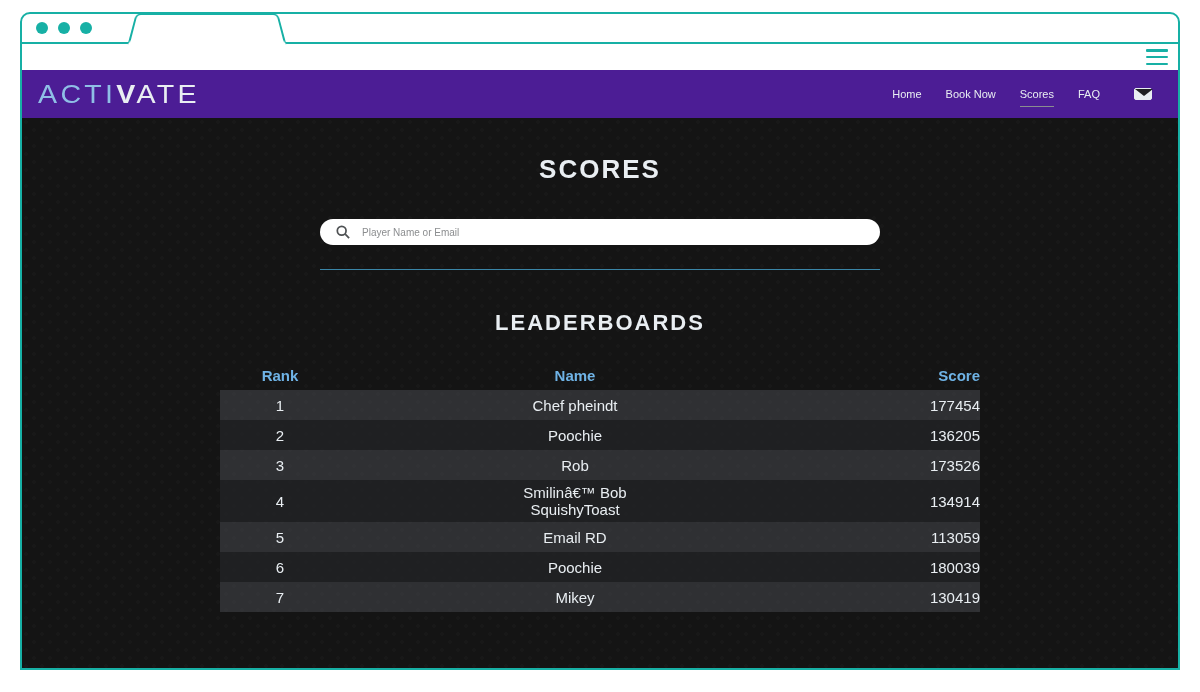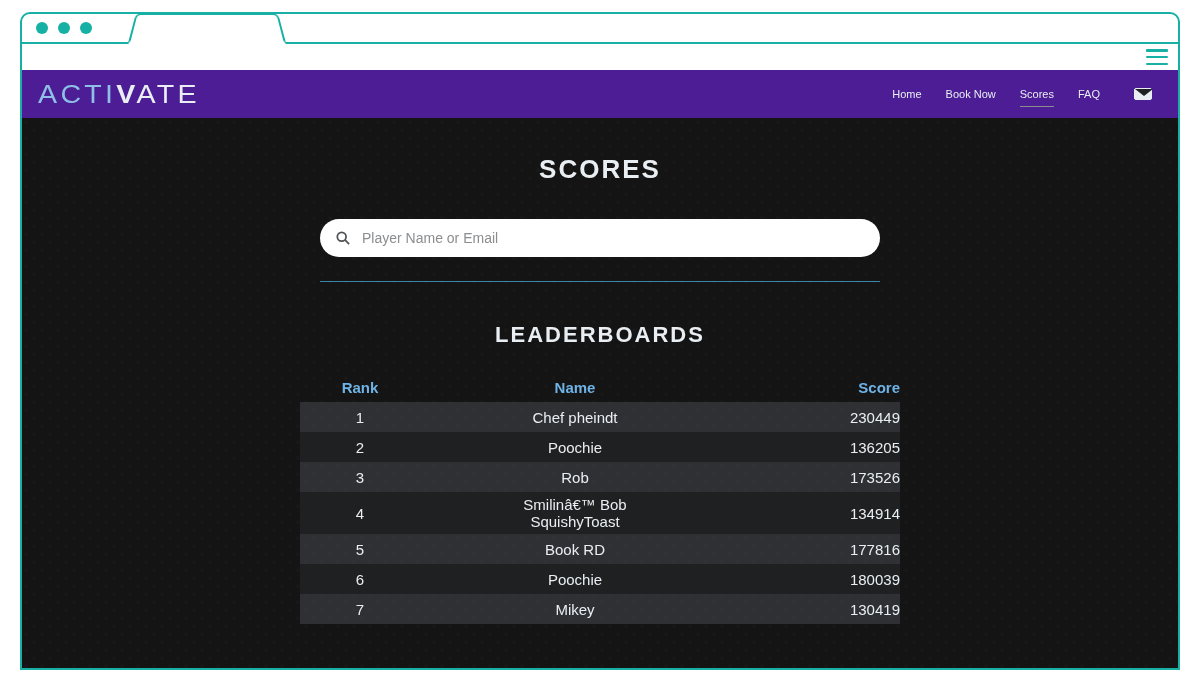--- a/index.html
+++ b/index.html
@@ -132,23 +132,23 @@
   }
   .searchwrap {
     margin: 34px auto 0 auto;
     width: 560px;
     position: relative;
   }
   .search {
     width: 100%;
     border: none;
     border-radius: 999px;
-    height: 38px;
+    height: 26px;
     padding: 0 20px 0 42px;
-    font-size: 14px;
+    font-size: 10px;
     color: #be185d;
     outline: none;
   }
   .search::placeholder { color: #8b8d8f; }
   .mag {
     position: absolute;
     left: 16px; top: 50%;
     width: 14px; height: 14px;
     transform: translateY(-50%);
   }
@@ -160,21 +160,21 @@
     border-top: 1px solid #4ab5e5;
     opacity: .7;
   }
   .section-title {
     margin-top: 40px;
     font-size: 22px;
     font-weight: 800;
     letter-spacing: 2px;
   }
   .board {
-    width: 600px;
+    width: 760px;
     margin: 24px auto 0 auto;
     font-size: 15px;
   }
   .board .row {
     display: grid;
     grid-template-columns: 120px 1fr 170px;
     align-items: center;
     min-height: 30px;
     padding: 4px 0;
   }
@@ -238,42 +238,42 @@
 
       <div class="board">
         <div class="row head">
           <div class="rank">Rank</div>
           <div class="name">Name</div>
           <div class="score">Score</div>
         </div>
         <div class="row">
           <div class="rank">1</div>
           <div class="name">Chef pheindt</div>
-          <div class="score">230449</div>
+          <div class="score">177454</div>
         </div>
         <div class="row">
           <div class="rank">2</div>
           <div class="name">Poochie</div>
           <div class="score">136205</div>
         </div>
         <div class="row">
           <div class="rank">3</div>
           <div class="name">Rob</div>
           <div class="score">173526</div>
         </div>
         <div class="row">
           <div class="rank">4</div>
           <div class="name">Smilinâ€™ Bob
 SquishyToast</div>
           <div class="score">134914</div>
         </div>
         <div class="row">
           <div class="rank">5</div>
-          <div class="name">Book RD</div>
-          <div class="score">177816</div>
+          <div class="name">Email RD</div>
+          <div class="score">113059</div>
         </div>
         <div class="row">
           <div class="rank">6</div>
           <div class="name">Poochie</div>
           <div class="score">180039</div>
         </div>
         <div class="row">
           <div class="rank">7</div>
           <div class="name">Mikey</div>
           <div class="score">130419</div>

